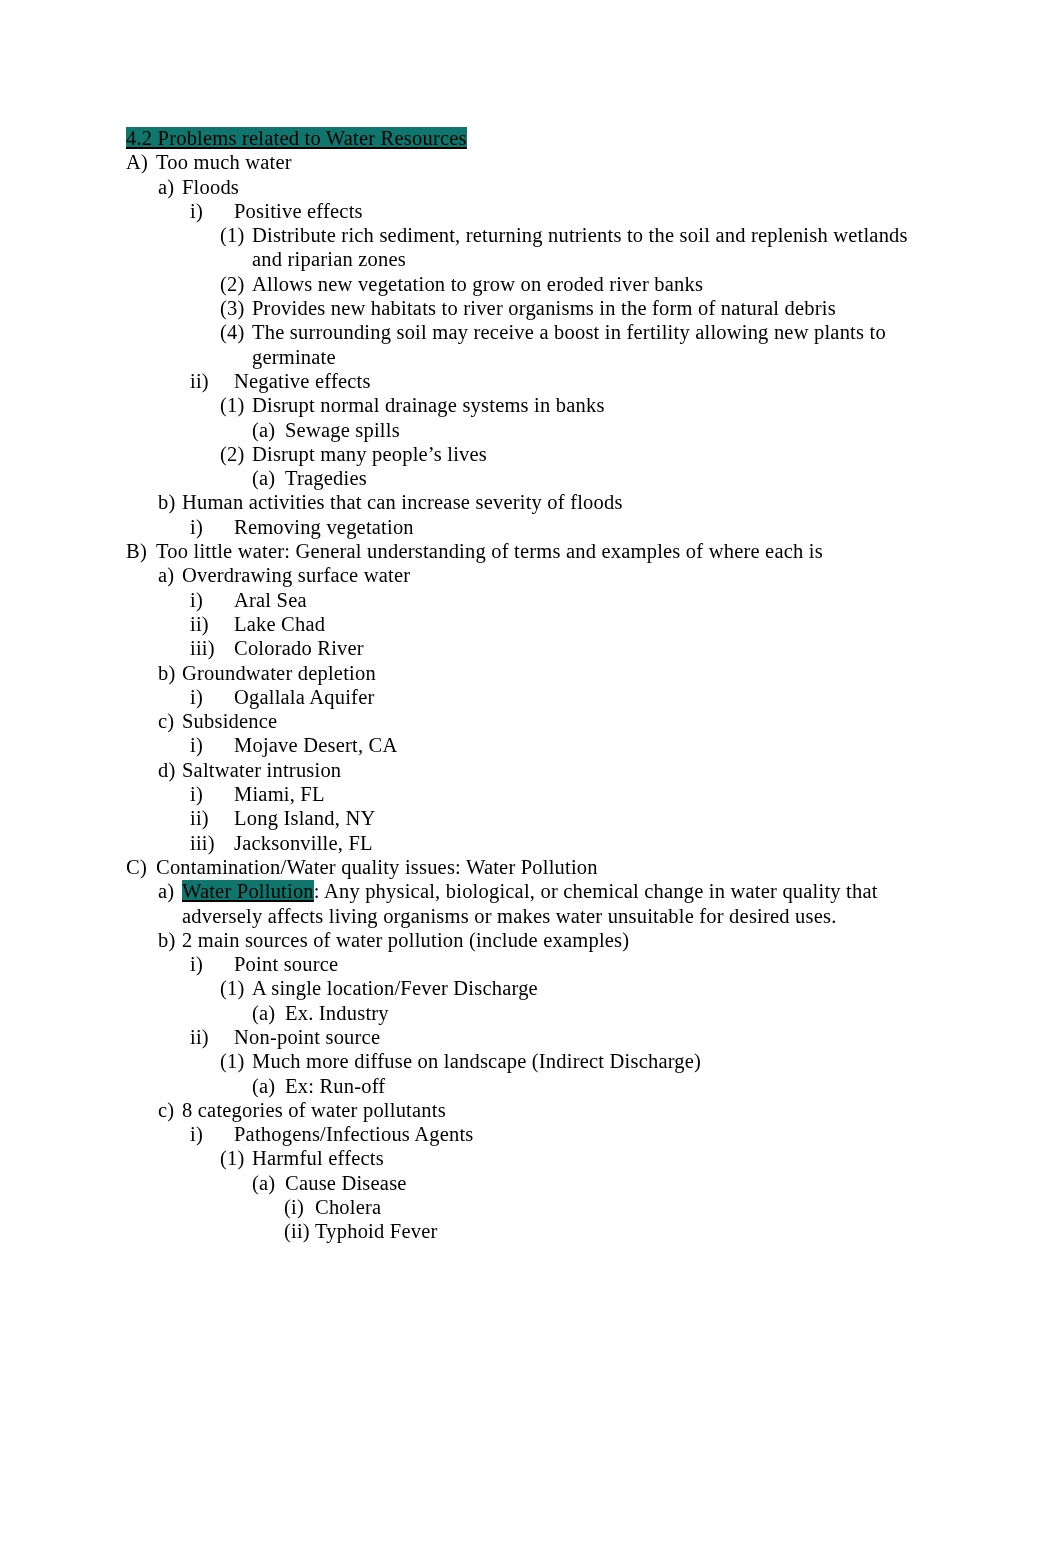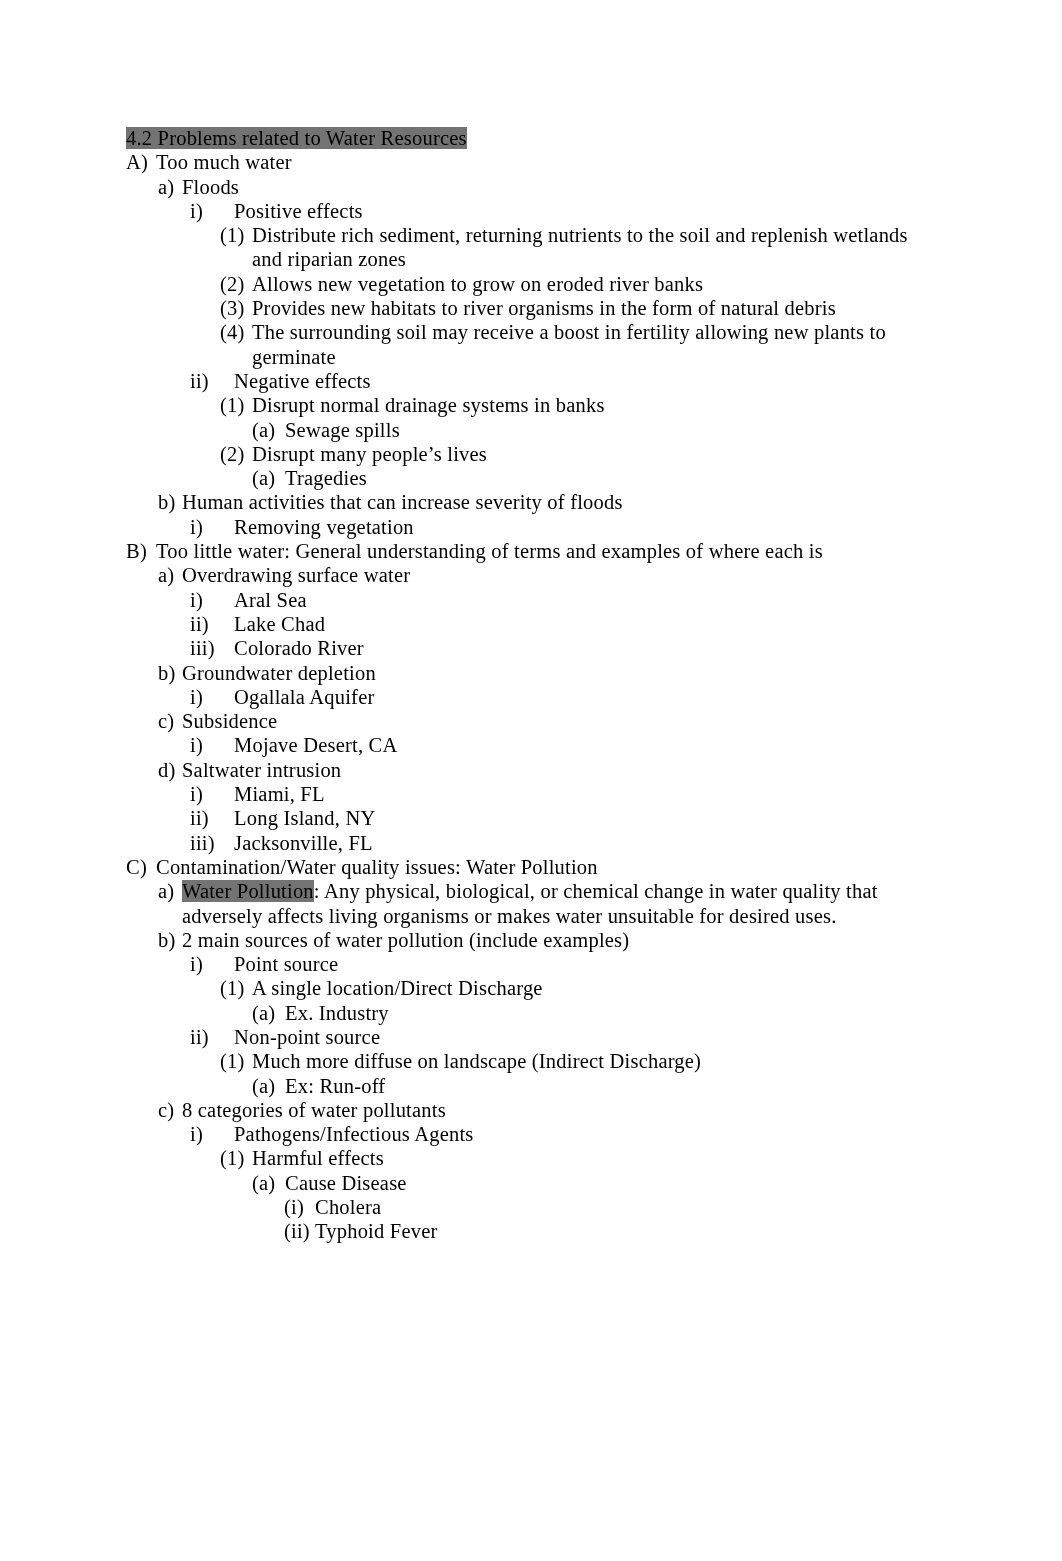--- a/index.html
+++ b/index.html
@@ -74,21 +74,22 @@
   .lvl4 > .marker { width: 32px; }
   .lvl5 > .txt { margin-left: 33px; }
   .lvl5 > .marker { width: 33px; }
   .lvl6 > .txt { margin-left: 31px; }
   .lvl6 > .marker { width: 31px; }
 
   
   .heading > .txt { margin-left: 0; }
 
   .hl {
-    background-color: #737373;
+    background-color: #0f766e;
+    text-decoration: underline;
   }
 </style>
 </head>
 <body>
 
 <div id="page">
   <div id="outline">
       <div class="line row lvl1 heading">
         <span class="txt"><span class="hl">4.2 Problems related to Water Resources</span></span>
       </div>
@@ -211,21 +212,21 @@
       <div class="line row lvl2">
         <span class="marker">b)</span>
         <span class="txt">2 main sources of water pollution (include examples)</span>
       </div>
       <div class="line row lvl3">
         <span class="marker">i)</span>
         <span class="txt">Point source</span>
       </div>
       <div class="line row lvl4">
         <span class="marker">(1)</span>
-        <span class="txt">A single location/Direct Discharge</span>
+        <span class="txt">A single location/Fever Discharge</span>
       </div>
       <div class="line row lvl5">
         <span class="marker">(a)</span>
         <span class="txt">Ex. Industry</span>
       </div>
       <div class="line row lvl3">
         <span class="marker">ii)</span>
         <span class="txt">Non-point source</span>
       </div>
       <div class="line row lvl4">

